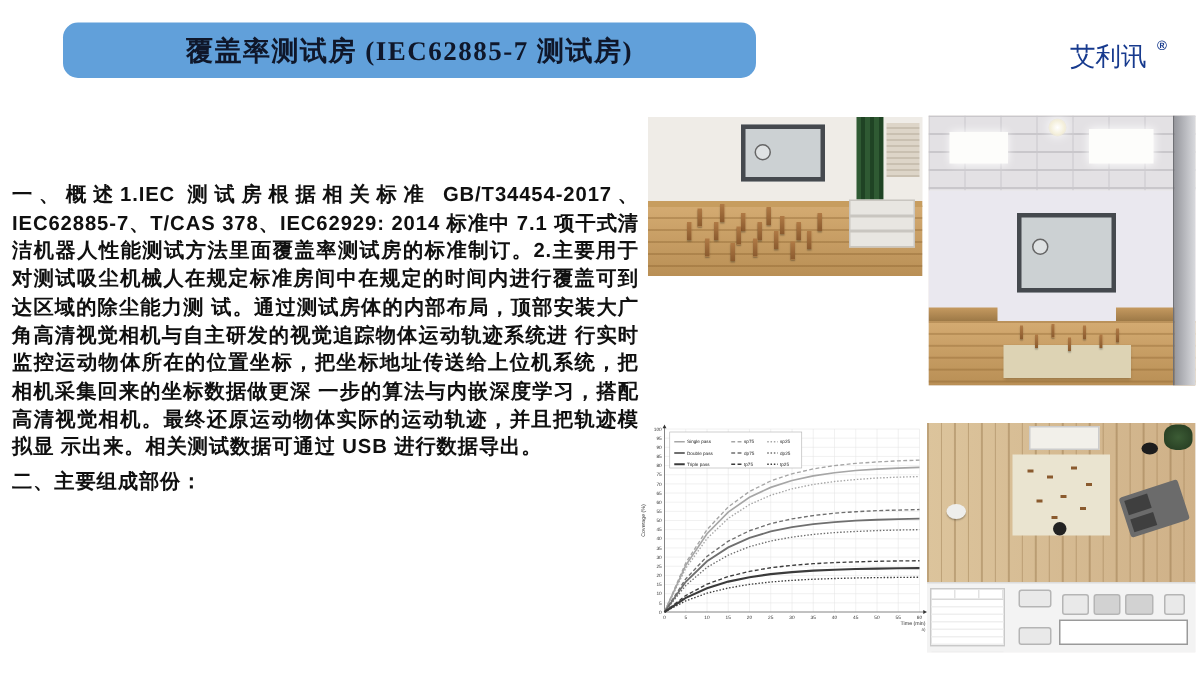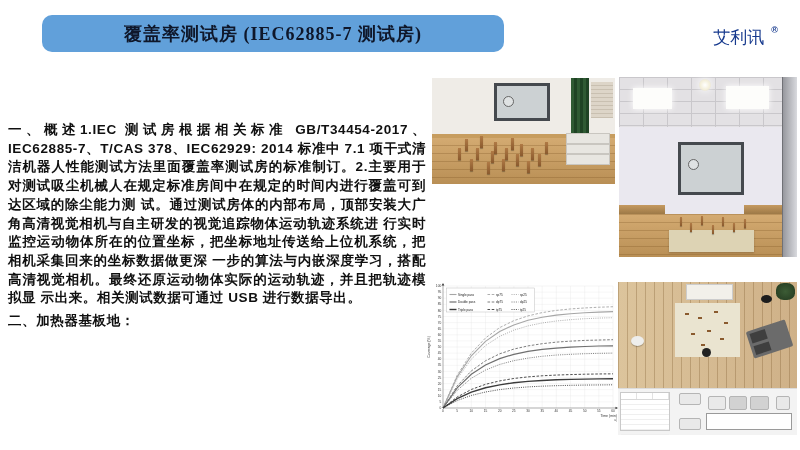--- a/index.html
+++ b/index.html
@@ -99,21 +99,21 @@
   <div class="title-box">
     <span>覆盖率测试房 (IEC62885-7 测试房)</span>
   </div>
   <div class="logo">
     <span class="logo-cjk">艾利讯</span>
     <span class="logo-reg">®</span>
   </div>
 
   <div class="text-col">
     <p class="para">一、概述1.IEC 测试房根据相关标准 GB/T34454-2017、IEC62885-7、T/CAS 378、IEC62929: 2014 标准中 7.1 项干式清洁机器人性能测试方法里面覆盖率测试房的标准制订。2.主要用于对测试吸尘机械人在规定标准房间中在规定的时间内进行覆盖可到达区域的除尘能力测 试。通过测试房体的内部布局，顶部安装大广角高清视觉相机与自主研发的视觉追踪物体运动轨迹系统进 行实时监控运动物体所在的位置坐标，把坐标地址传送给上位机系统，把相机采集回来的坐标数据做更深 一步的算法与内嵌深度学习，搭配高清视觉相机。最终还原运动物体实际的运动轨迹，并且把轨迹模拟显 示出来。相关测试数据可通过 USB 进行数据导出。</p>
-    <p class="para heading">二、加热器基板地：</p>
+    <p class="para heading">二、主要组成部份：</p>
   </div>
 
   <div class="photo ph1">
     <div class="wood-h" style="height:44%;"></div>
     <div class="baseboard" style="top:53%;"></div>
     <div class="window-frame" style="left:34%;top:5%;width:27%;height:30%;">
       <div class="window-circle"></div>
     </div>
     <div class="blind" style="right:1%;top:4%;width:12%;height:34%;"></div>
     <div class="curtain" style="right:14%;top:0;width:10%;height:64%;"></div>

